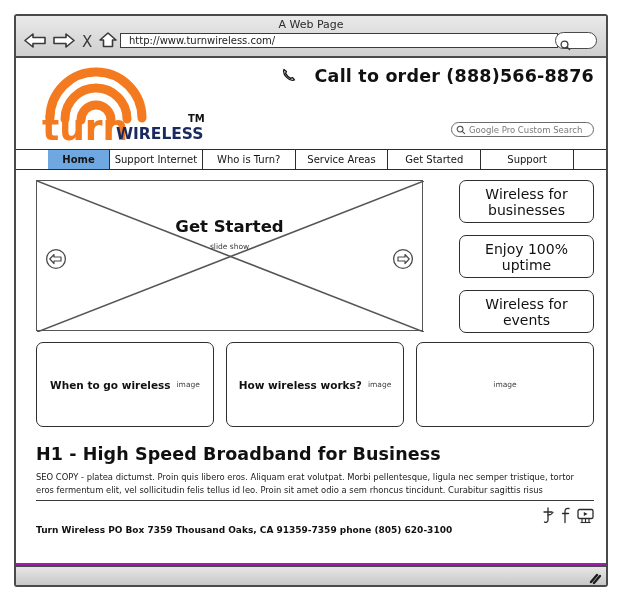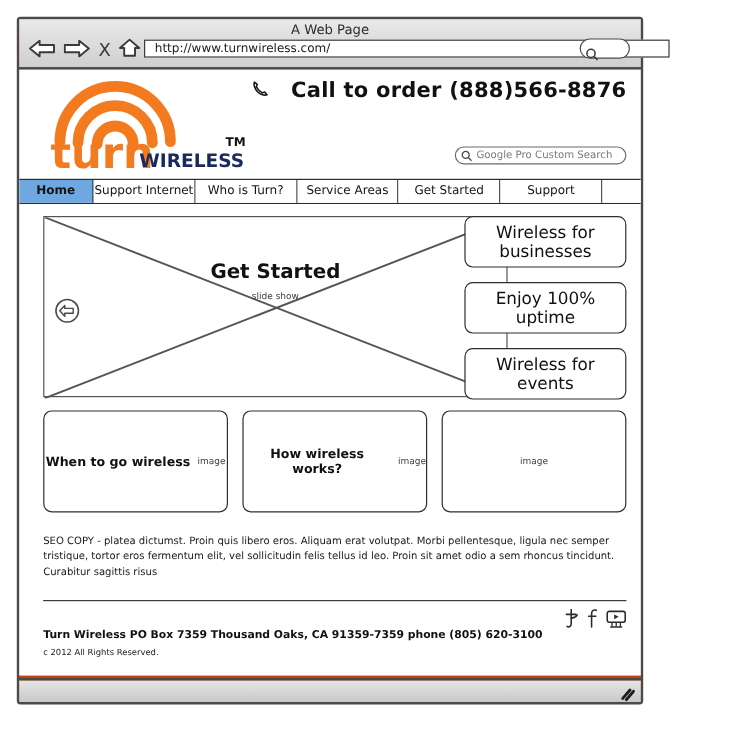--- a/index.html
+++ b/index.html
@@ -11,24 +11,24 @@
     position: relative;
     width: 623px; height: 609px;
     overflow: hidden;
     background: #ffffff;
   }
 
   
   .browser {
     position: absolute;
     left: 14px; top: 14px;
-    width: 522px; height: 573px;
+    width: 594px; height: 573px;
     border: 2px solid #4a4a4a;
     border-radius: 3px;
-    background: #c2410c;
+    background: #a21caf;
     box-sizing: border-box;
   }
   .chrome-bar {
     position: relative;
     height: 42px;
     background: linear-gradient(#e9e9e9, #cfcfcf);
     border-bottom: 2px solid #4a4a4a;
     box-sizing: border-box;
   }
   .win-title {
@@ -123,20 +123,21 @@
     font-size: 8.5px;
     color: #7a7a7a;
   }
 
   
   .mainnav {
     display: flex;
     height: 20px;
     border-bottom: 1.5px solid #2c2c2c;
     box-sizing: border-box;
+    padding-left: 32px;
   }
   .navitem {
     flex: 1 1 0;
     border-right: 1.5px solid #2c2c2c;
     box-sizing: border-box;
     display: flex;
     align-items: center;
     justify-content: center;
     font-size: 10px;
     color: #141414;
@@ -447,20 +448,21 @@
           <div class="feature">
             <span class="ftitle">How wireless works?</span>
             <span class="fcap">image</span>
           </div>
           <div class="feature">
             <span class="fcap">image</span>
           </div>
         </div>
 
         <div class="seo">
+          <h1>H1 - High Speed Broadband for Business</h1>
           <p>SEO COPY - platea dictumst. Proin quis libero eros. Aliquam erat volutpat. Morbi pellentesque, ligula nec semper tristique, tortor eros fermentum elit, vel sollicitudin felis tellus id leo. Proin sit amet odio a sem rhoncus tincidunt. Curabitur sagittis risus</p>
         </div>
 
         <div class="site-footer">
 
           <div class="social">
             <span>
               <svg width="14" height="17" viewBox="0 0 14 17">
                 <path d="M7,1 L7,13 C7,15 5,16 3.5,15" fill="none" stroke="#2b2b2b" stroke-width="1.3" stroke-linecap="round"></path>
                 <path d="M3,5 L11,5" fill="none" stroke="#2b2b2b" stroke-width="1.3" stroke-linecap="round"></path>
@@ -477,21 +479,20 @@
               <svg width="17" height="16" viewBox="0 0 17 16">
                 <rect x="1" y="1.5" width="15" height="9" rx="1.6" fill="#ffffff" stroke="#2b2b2b" stroke-width="1.3"></rect>
                 <path d="M6.8,4 L10.6,6 L6.8,8 Z" fill="#2b2b2b"></path>
                 <path d="M5,11 L5,14 M8.5,11 L8.5,14 M12,11 L12,14" stroke="#2b2b2b" stroke-width="1.1"></path>
                 <path d="M3.5,14.5 L13.5,14.5" stroke="#2b2b2b" stroke-width="1.1"></path>
               </svg>
             </span>
           </div>
 
           <div class="addr">Turn Wireless PO Box 7359 Thousand Oaks,  CA  91359-7359  phone (805) 620-3100</div>
-          <div class="copy">c 2012 All Rights Reserved.</div>
 
         </div>
 
       </div>
     </div>
 
     <div class="statusbar">
       <span class="grip">
         <svg width="12" height="12" viewBox="0 0 12 12">
           <path d="M2,9 L8,2 M5,10 L11,3" stroke="#1e1e1e" stroke-width="2.4" stroke-linecap="round"></path>

